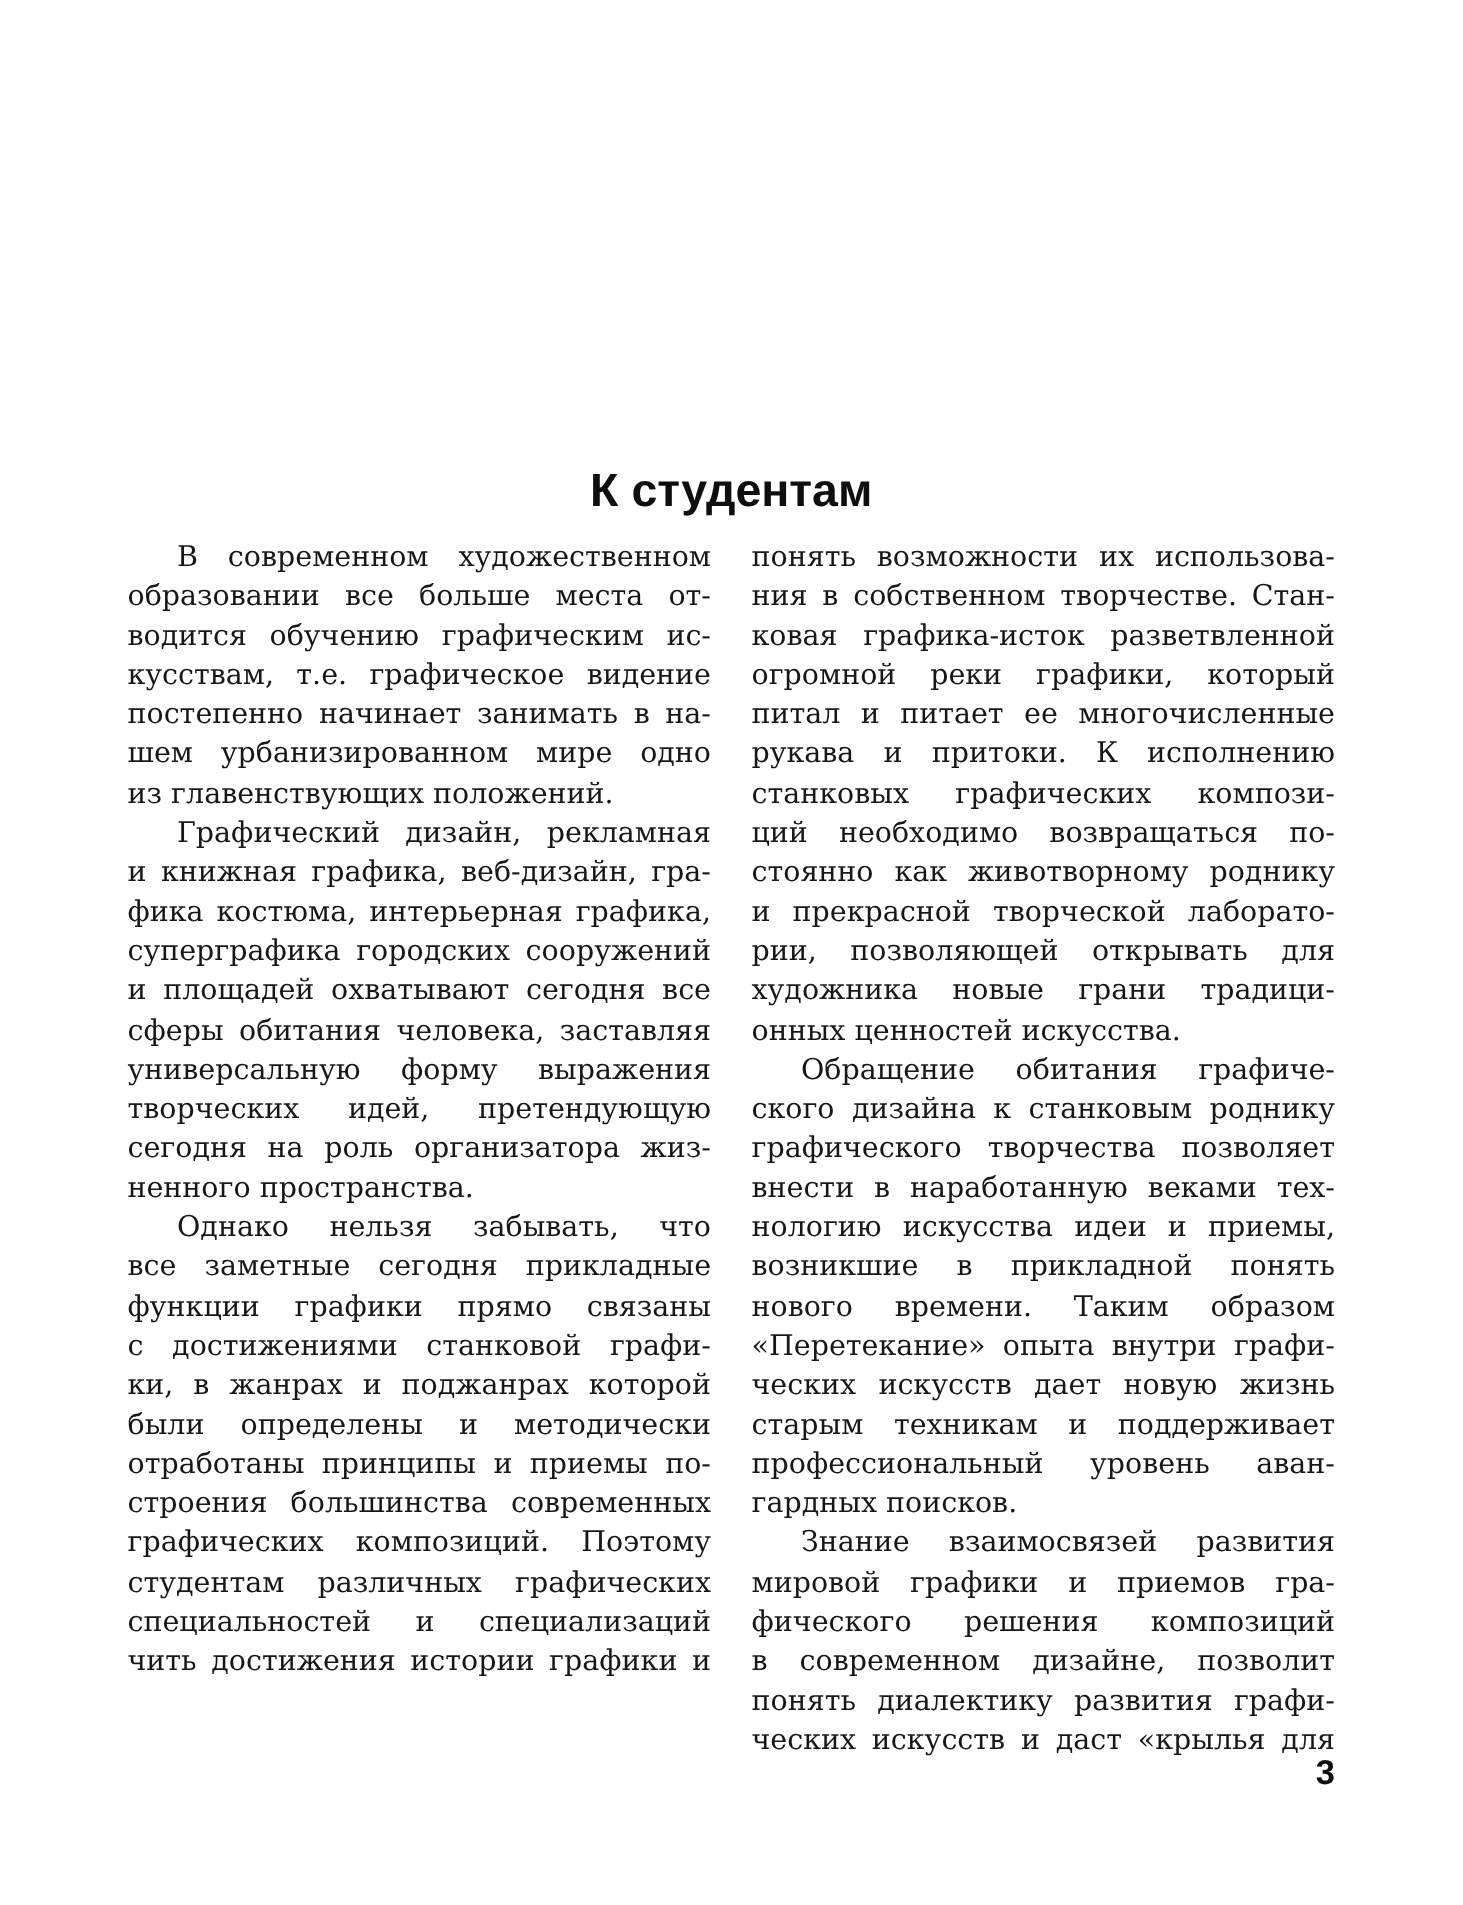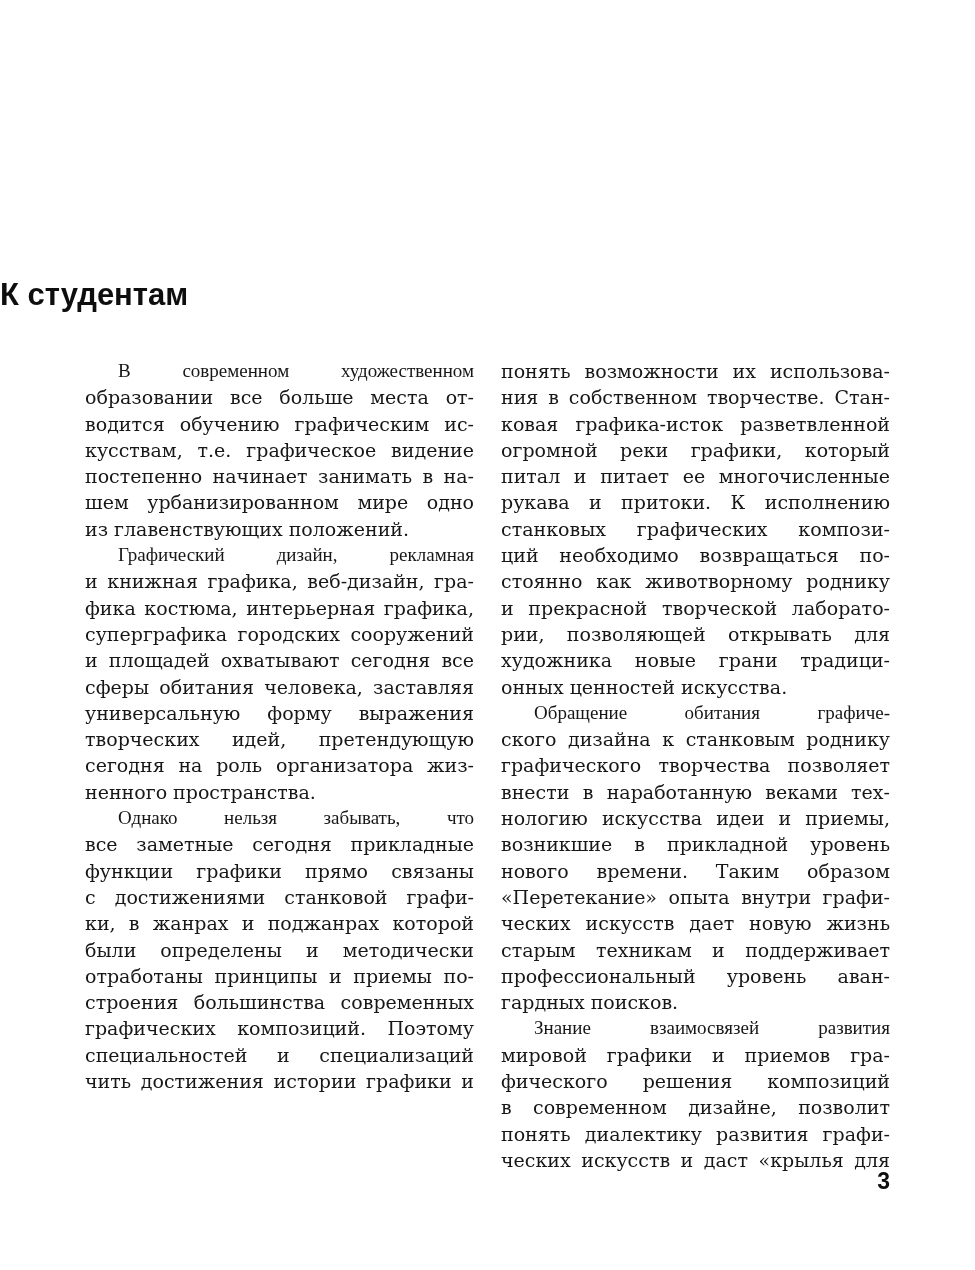--- a/index.html
+++ b/index.html
@@ -7,23 +7,24 @@
     position: relative;
     width: 975px;
     height: 1270px;
     background: #ffffff;
     font-family: "DejaVu Serif", serif;
     color: #151515;
     overflow: hidden;
   }
   .title {
     position: absolute;
-    top: 278px;
+    top: 310px;
     left: 0;
     width: 100%;
+    text-align: center;
     font-family: "Liberation Sans", sans-serif;
     font-weight: bold;
     font-size: 31px;
     line-height: 34px;
     color: #0e0e0e;
   }
   .columns {
     position: absolute;
     top: 358px;
     left: 85px;
@@ -37,21 +38,21 @@
     line-height: 26.3px;
     color: #171717;
   }
   .line {
     text-align: justify;
     text-align-last: justify;
     height: 26.3px;
     overflow: hidden;
     white-space: nowrap;
   }
-  .line.indent { padding-left: 33px; font-family: Liberation Serif, serif; }
+  .line.indent { padding-left: 33px; }
   .line.para-end { text-align-last: left; }
   .page-number {
     position: absolute;
     top: 1168px;
     left: 85px;
     width: 805px;
     text-align: right;
     font-family: "Liberation Sans", sans-serif;
     font-weight: bold;
     font-size: 23px;
@@ -85,20 +86,21 @@
         <div class="line para-end">ненного пространства.</div>
         <div class="line indent">Однако нельзя забывать, что</div>
         <div class="line">все заметные сегодня прикладные</div>
         <div class="line">функции графики прямо связаны</div>
         <div class="line">с достижениями станковой графи-</div>
         <div class="line">ки, в жанрах и поджанрах которой</div>
         <div class="line">были определены и методически</div>
         <div class="line">отработаны принципы и приемы по-</div>
         <div class="line">строения большинства современных</div>
         <div class="line">графических композиций. Поэтому</div>
+        <div class="line">студентам различных графических</div>
         <div class="line">специальностей и специализаций</div>
         <div class="line">чить достижения истории графики и</div>
       </div>
     <div class="col">
         <div class="line">понять возможности их использова-</div>
         <div class="line">ния в собственном творчестве. Стан-</div>
         <div class="line">ковая графика-исток разветвленной</div>
         <div class="line">огромной реки графики, который</div>
         <div class="line">питал и питает ее многочисленные</div>
         <div class="line">рукава и притоки. К исполнению</div>
@@ -107,21 +109,21 @@
         <div class="line">стоянно как животворному роднику</div>
         <div class="line">и прекрасной творческой лаборато-</div>
         <div class="line">рии, позволяющей открывать для</div>
         <div class="line">художника новые грани традици-</div>
         <div class="line para-end">онных ценностей искусства.</div>
         <div class="line indent">Обращение обитания графиче-</div>
         <div class="line">ского дизайна к станковым роднику</div>
         <div class="line">графического творчества позволяет</div>
         <div class="line">внести в наработанную веками тех-</div>
         <div class="line">нологию искусства идеи и приемы,</div>
-        <div class="line">возникшие в прикладной уровень</div>
+        <div class="line">возникшие в прикладной понять</div>
         <div class="line">нового времени. Таким образом</div>
         <div class="line">«Перетекание» опыта внутри графи-</div>
         <div class="line">ческих искусств дает новую жизнь</div>
         <div class="line">старым техникам и поддерживает</div>
         <div class="line">профессиональный уровень аван-</div>
         <div class="line para-end">гардных поисков.</div>
         <div class="line indent">Знание взаимосвязей развития</div>
         <div class="line">мировой графики и приемов гра-</div>
         <div class="line">фического решения композиций</div>
         <div class="line">в современном дизайне, позволит</div>

